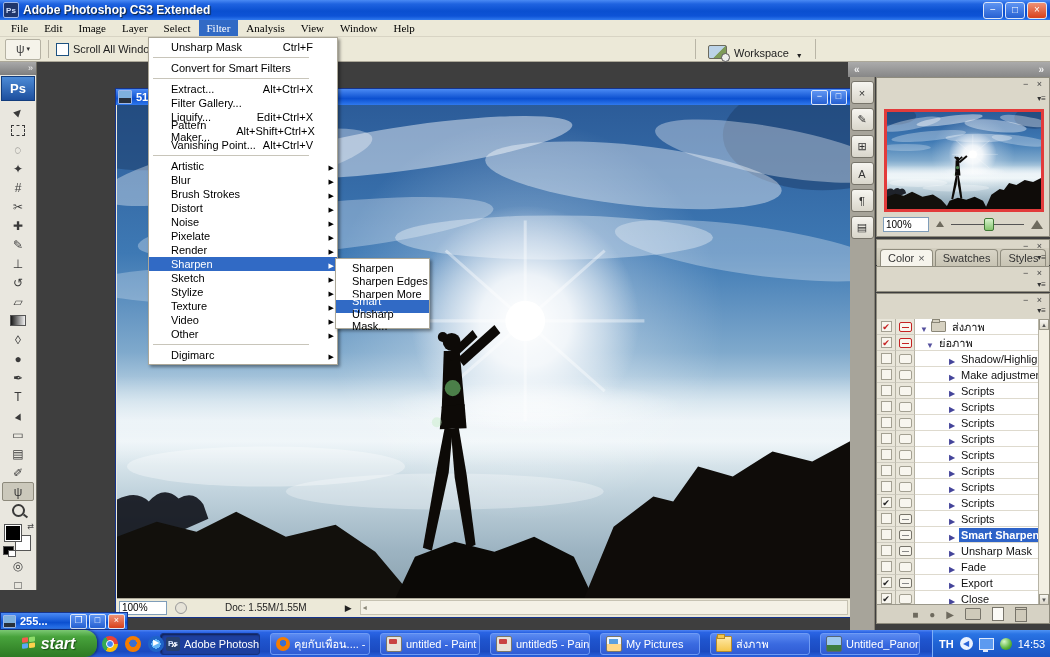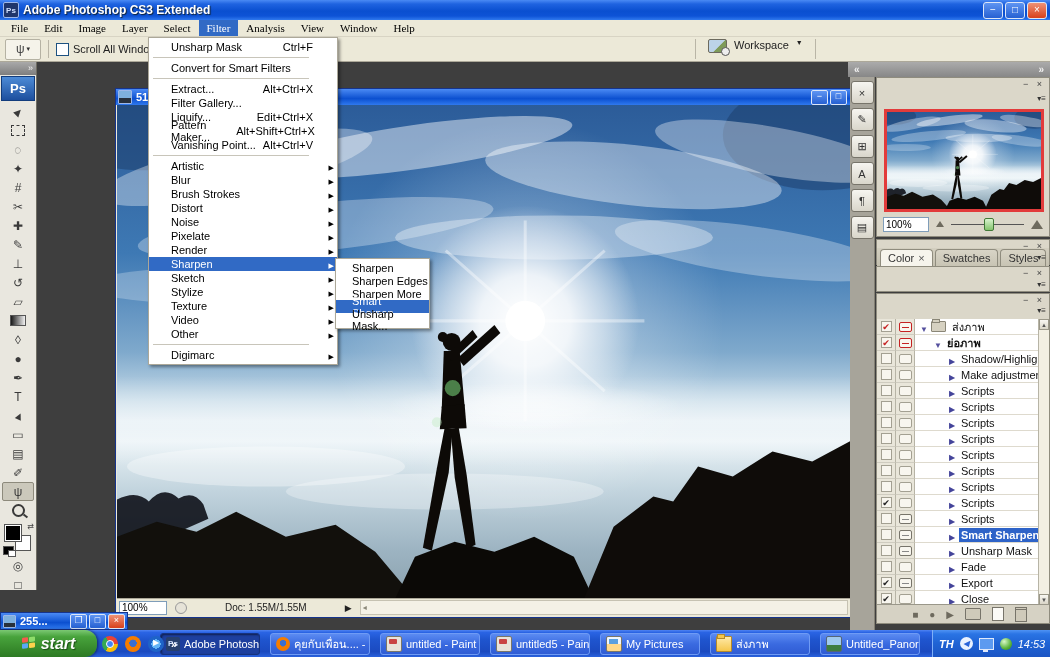--- a/index.html
+++ b/index.html
@@ -24,21 +24,21 @@
   .menu-item.active{background:#316ac5;color:#fff;}
   
   .optionsbar{left:0;top:37px;width:1050px;height:25px;background:#ece9d8;border-bottom:1px solid #aca899;
     box-sizing:border-box;display:flex;align-items:center;font-size:11px;color:#222;}
   .toolbox-pick{margin-left:5px;width:34px;height:19px;border:1px solid #b5b2a3;background:#f5f3ea;border-radius:2px;
     display:flex;align-items:center;justify-content:center;gap:2px;}
   .hand-glyph{font-size:12px;color:#444;}
   .dd-arrow{font-size:7px;color:#333;}
   .opt-sep{width:1px;height:18px;background:#b9b5a6;margin:0 7px;}
   .cb{width:11px;height:11px;border:1px solid #1d5281;background:#fff;margin-right:4px;}
-  .ws-group{position:absolute;left:695px;top:2px;height:20px;display:flex;align-items:flex-start;gap:7px;
+  .ws-group{position:absolute;left:695px;top:2px;height:20px;display:flex;align-items:flex-end;gap:7px;
     border-left:1px solid #b9b5a6;border-right:1px solid #b9b5a6;padding:0 12px;}
   .ws-icon{width:17px;height:12px;border:1px solid #6c6a5e;border-radius:2px;
     background:linear-gradient(135deg,#bcd3e8 55%,#7e9b5a 56%);position:relative;}
   .ws-icon::after{content:"";position:absolute;right:-4px;bottom:-4px;width:7px;height:7px;border:1px solid #555;border-radius:50%;background:#eee;}
   .ws-arrow{font-size:7px;}
   
   .toolbox{left:0;top:62px;width:37px;height:528px;background:#e9e7df;border-right:1px solid #6f6d63;box-sizing:border-box;}
   .tb-header{height:13px;background:linear-gradient(180deg,#a9a9a9,#7e7e7e);color:#f4f4f4;font-size:9px;
     text-align:right;padding-right:4px;line-height:13px;letter-spacing:-1px;}
   .tb-logo{height:23px;background:linear-gradient(180deg,#4d8bd6,#1d4f9e);color:#fff;font-weight:bold;font-size:13px;
@@ -129,21 +129,21 @@
   .acheck i::after{content:"";font-size:9px;}
   .acheck.red i::after{content:"\2714";color:#c52222;}
   .acheck.black i::after{content:"\2714";color:#222;}
   .amodal i{width:13px;height:10px;border-radius:2px;}
   .amodal i b{display:none;width:7px;height:2px;border-top:1px solid #888;margin-top:3px;}
   .amodal.red i{border:1px solid #c52222;}
   .amodal.red i b{display:block;border-top-color:#c52222;}
   .amodal.gray i{border:1px solid #77746a;}
   .amodal.gray i b{display:block;}
   .abody{flex:1;display:flex;align-items:center;background:#fff;border-bottom:1px solid #dedace;overflow:hidden;}
-  .abody.i0{padding-left:2px;} .abody.i1{padding-left:16px;font-weight:bold;} .abody.i2{padding-left:30px;}
+  .abody.i0{padding-left:2px;} .abody.i1{padding-left:8px;} .abody.i2{padding-left:30px;}
   .aexp{width:14px;text-align:center;}
   .aexp.right::after{content:"\25B6";font-size:8px;color:#44449a;}
   .aexp.down::after{content:"\25BC";font-size:8px;color:#55509e;}
   .afolder{display:none;}
   .arow.folder .afolder{display:inline-block;width:13px;height:9px;background:#d6d1c1;border:1px solid #8a8677;
     border-radius:1px;position:relative;margin-right:4px;}
   .arow.folder .afolder::before{content:"";position:absolute;left:0;top:-3px;width:6px;height:2px;background:#d6d1c1;border:1px solid #8a8677;}
   .albl{flex:1;font-size:11px;color:#111;white-space:nowrap;overflow:hidden;padding:1px 2px;}
   .arow.selected .albl{background:#2e63c8;color:#fff;font-weight:bold;}
   .ascroll{position:absolute;right:0;top:25px;bottom:18px;width:11px;background:#f2efe3;border-left:1px solid #b7b4a6;box-sizing:border-box;}
@@ -199,21 +199,21 @@
   .tbicon.firefox-icon2{border-radius:50%;background:radial-gradient(circle at 50% 45%,#3b6fd0 0 30%,#f57c00 32% 75%,#d35400 100%);}
   .tbicon.paint-icon{background:#e8e4da;border:1px solid #7a7668;position:relative;}
   .tbicon.paint-icon::after{content:"";position:absolute;left:2px;top:2px;width:8px;height:5px;background:#c94444;border-radius:1px;}
   .tbicon.pictures-icon{background:linear-gradient(180deg,#eef6ff 50%,#ffd98a 50%);border:1px solid #7a7668;position:relative;}
   .tbicon.pictures-icon::after{content:"";position:absolute;left:2px;top:2px;width:9px;height:5px;background:#5aa0e0;}
   .tbicon.folder-icon{background:linear-gradient(180deg,#ffe9a8,#f5c64c);border:1px solid #b58a2a;position:relative;border-radius:1px;}
   .tbicon.folder-icon::before{content:"";position:absolute;left:0;top:-3px;width:6px;height:3px;background:#f5c64c;border:1px solid #b58a2a;}
   .tbicon.image-icon{background:linear-gradient(180deg,#9fc9ee 55%,#3e7d3e 55%);border:1px solid #567;}
   .tray{position:absolute;right:0;top:0;width:118px;height:27px;
     background:linear-gradient(180deg,#4f93f4 0%,#2a74e4 15%,#1f63d4 50%,#1b55c4 100%);
-    border-left:1px solid #7fb0f8;display:flex;align-items:center;gap:6px;padding-left:6px;box-sizing:border-box;color:#fff;font-style:italic;}
+    border-left:1px solid #7fb0f8;display:flex;align-items:center;gap:6px;padding-left:6px;box-sizing:border-box;color:#fff;}
   .tray-lang{font-size:11px;font-weight:bold;}
   .tray-chevron{width:13px;height:13px;border-radius:50%;background:#eaf2ff;color:#2a64d8;font-size:8px;line-height:13px;text-align:center;}
   .tray-net{width:13px;height:10px;border:1px solid #dfe9fc;background:#5c9af0;position:relative;}
   .tray-net::after{content:"";position:absolute;left:3px;bottom:-3px;width:5px;height:2px;background:#dfe9fc;}
   .tray-green{width:12px;height:12px;border-radius:50%;background:radial-gradient(circle at 35% 30%,#d8f8c8,#59b33a 60%,#2f7a1c);}
   .tray-time{font-size:11px;margin-left:0;}
   
   .hiddensvg{position:absolute;width:0;height:0;}
 </style>
 </head>

